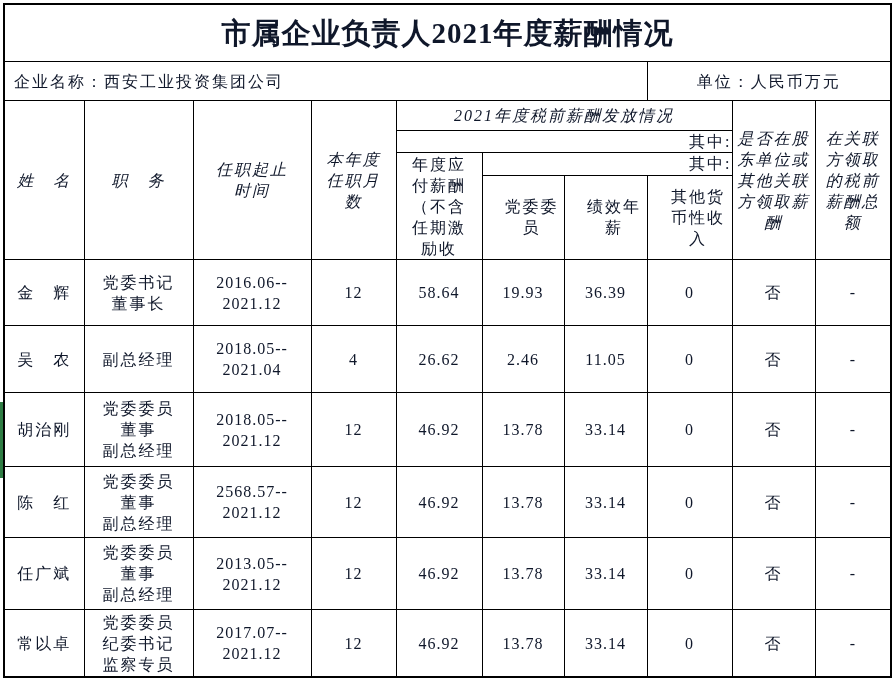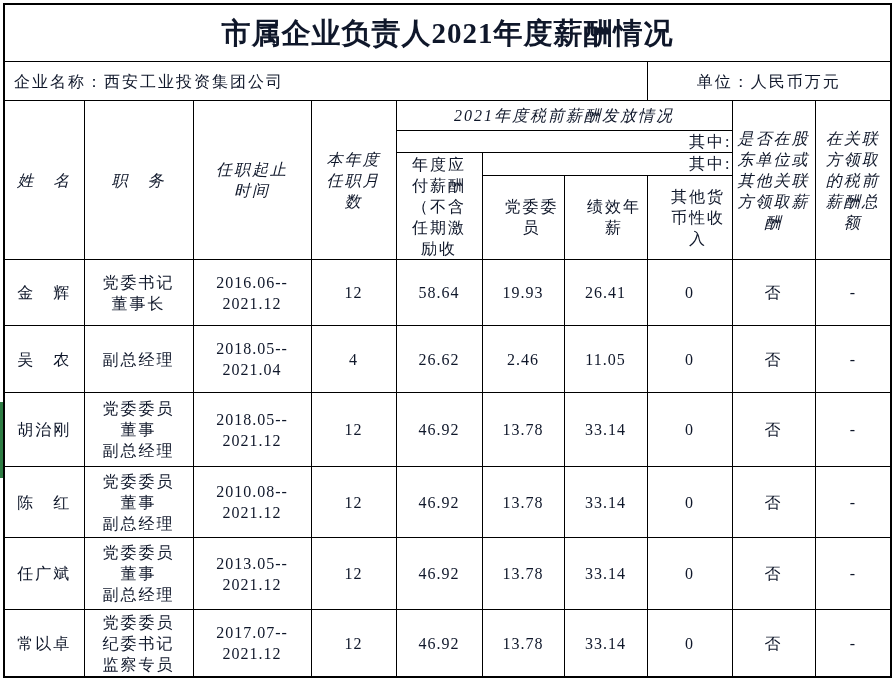--- a/index.html
+++ b/index.html
@@ -149,21 +149,21 @@
 
     <tr class="data-row r1">
       <td class="cn">金　辉</td>
       <td class="cn">党委书记
 董事长</td>
       <td>2016.06--
 2021.12</td>
       <td>12</td>
       <td>58.64</td>
       <td>19.93</td>
-      <td>26.41</td>
+      <td>36.39</td>
       <td>0</td>
       <td class="cn">否</td>
       <td>-</td>
     </tr>
 
     <tr class="data-row r2">
       <td class="cn">吴　农</td>
       <td class="cn">副总经理</td>
       <td>2018.05--
 2021.04</td>
@@ -190,21 +190,21 @@
       <td>0</td>
       <td class="cn">否</td>
       <td>-</td>
     </tr>
 
     <tr class="data-row r4">
       <td class="cn">陈　红</td>
       <td class="cn">党委委员
 董事
 副总经理</td>
-      <td>2010.08--
+      <td>2568.57--
 2021.12</td>
       <td>12</td>
       <td>46.92</td>
       <td>13.78</td>
       <td>33.14</td>
       <td>0</td>
       <td class="cn">否</td>
       <td>-</td>
     </tr>
 

